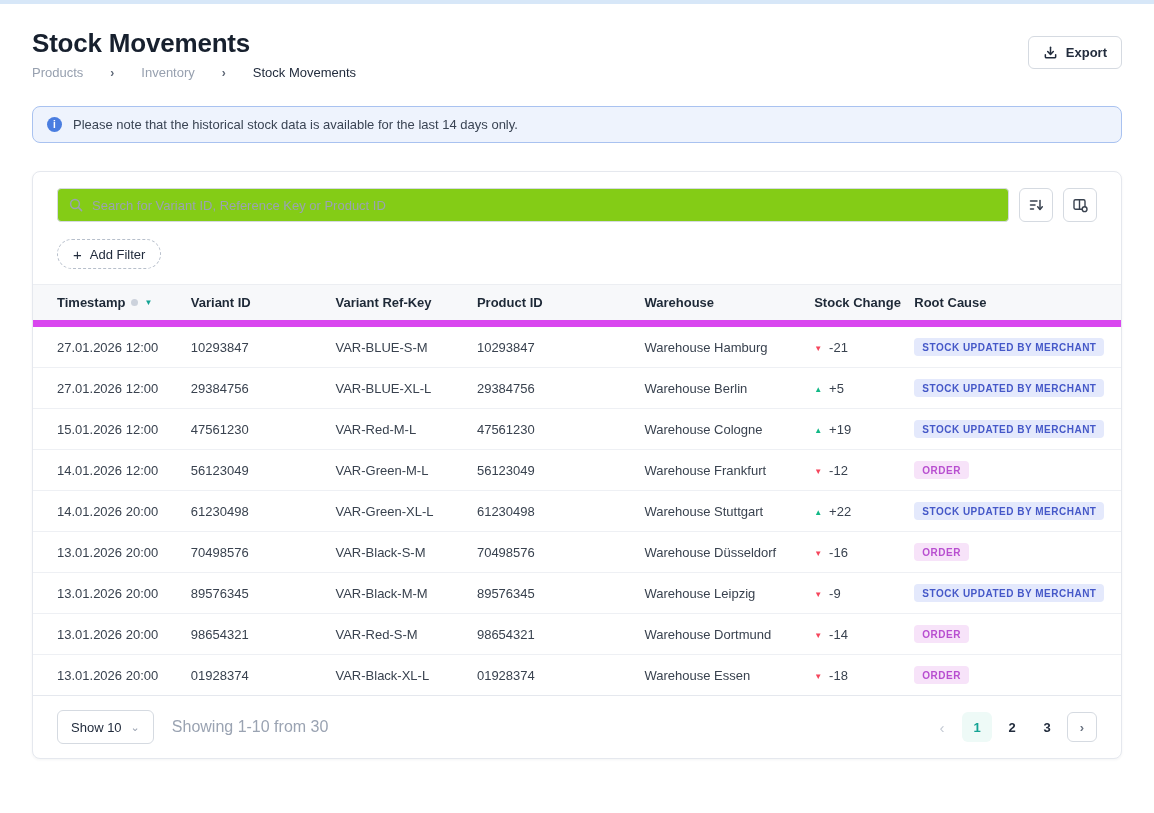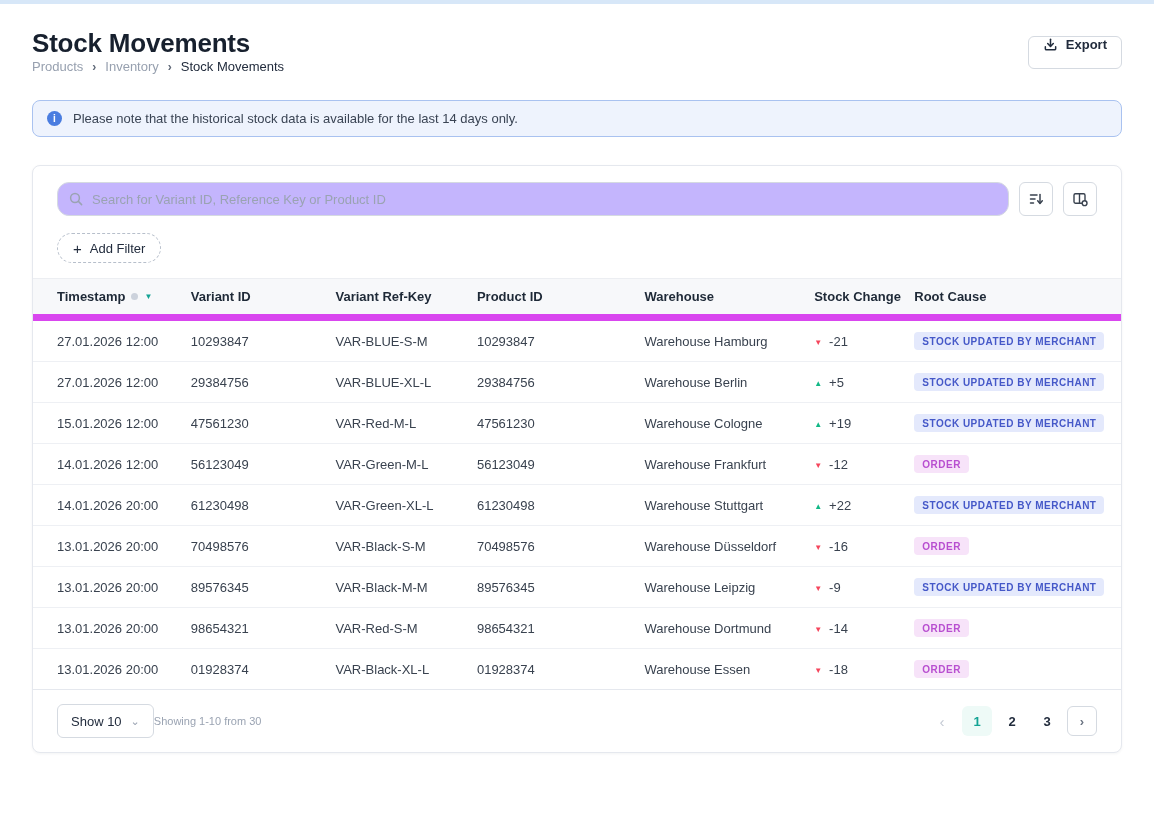--- a/index.html
+++ b/index.html
@@ -7,45 +7,45 @@
   body {
     font-family:"Liberation Sans", sans-serif;
     background:#ffffff; color:#2a3342; overflow:hidden;
   }
   .top-line { height:4px; background:#d7e7f8; }
   .page { padding:24px 32px 0; }
 
   
   .page-header { display:flex; justify-content:space-between; align-items:flex-start; }
   .page-title { font-size:26px; font-weight:bold; color:#17202e; letter-spacing:-0.2px; }
-  .breadcrumb { margin-top:0; font-size:13px; color:#97a0af; display:flex; gap:9px; align-items:center;text-align:center; }
+  .breadcrumb { margin-top:6px; font-size:13px; color:#97a0af; display:flex; gap:27px; align-items:center;text-align:center; }
   .breadcrumb .crumb { cursor:pointer; }
   .breadcrumb .crumb-last { color:#222c3d; cursor:default; }
   .breadcrumb .sep { color:#5f6877; font-size:12px; font-weight:bold; }
-  .export-btn { display:flex; gap:8px; background:#fff; border:1px solid #d5dae1;
+  .export-btn { display:flex; align-items:center; gap:8px; background:#fff; border:1px solid #d5dae1;
     border-radius:6px; height:33px; padding:0 14px; font-size:13px; font-weight:bold; color:#222c3d;
     cursor:pointer; margin-top:8px; font-family:inherit; }
 
   
   .banner { margin-top:26px; display:flex; align-items:center; gap:11px; background:#eef3fd;
     border:1px solid #a9c2f0; border-radius:8px; padding:10px 14px; font-size:13px; color:#3a4454; }
   .info-icon { width:15px; height:15px; border-radius:50%; background:#4a7de0; color:#fff; font-size:10px;
     font-weight:bold; display:flex; align-items:center; justify-content:center; flex:none; }
 
   
   .card { margin-top:28px; border:1px solid #e5e8ee; border-radius:8px; background:#fff;
     box-shadow:0 1px 3px rgba(20,30,50,.05); }
   .card-head { padding:22px 24px 0; }
   .card-title { font-size:15px; font-weight:bold; color:#17202e; }
   .card-title .count { color:#9aa3b2; font-weight:normal; margin-left:5px; }
 
   .toolbar { display:flex; align-items:center; gap:10px; padding:16px 24px 0; }
   .search-box { flex:1; position:relative; }
-  .search-box input { width:100%; height:34px; border:1px solid #d5dae1; border-radius:12px;
-    padding:0 12px 0 34px; font-size:13px; color:#2a3342; outline:none; font-family:inherit; background:#c4b5fd; }
+  .search-box input { width:100%; height:34px; border:1px solid #d5dae1; border-radius:4px;
+    padding:0 12px 0 34px; font-size:13px; color:#2a3342; outline:none; font-family:inherit; background:#84cc16; }
   .search-box input::placeholder { color:#9aa3b2; }
   .search-icon { position:absolute; left:11px; top:9px; }
   .icon-btn { width:34px; height:34px; border:1px solid #d5dae1; border-radius:6px; background:#fff;
     display:flex; align-items:center; justify-content:center; cursor:pointer; flex:none; }
 
   .filter-row { padding:17px 24px 15px; }
   .add-filter { display:inline-flex; align-items:center; gap:8px; border:1px dashed #b7bfcb;
     border-radius:16px; background:#fff; height:30px; padding:0 15px; font-size:13px; color:#222c3d;
     cursor:pointer; font-family:inherit; }
   .add-filter .plus { font-size:15px; line-height:1; color:#222c3d; }
@@ -67,21 +67,21 @@
   .badge { display:inline-block; font-size:10px; font-weight:bold; letter-spacing:.05em;
     padding:4px 8px 3px; border-radius:4px; vertical-align:middle; }
   .badge.merchant { background:#e4e9fc; color:#4558c8; }
   .badge.order    { background:#f7e3f9; color:#b84fd0; }
 
   
   .card-footer { display:flex; align-items:center; padding:14px 24px; }
   .page-size { display:flex; align-items:center; gap:9px; border:1px solid #d5dae1; border-radius:6px;
     height:34px; padding:0 13px; font-size:13px; background:#fff; cursor:pointer; color:#222c3d; font-family:inherit; }
   .page-size .caret { color:#9aa3b2; font-size:11px; }
-  .showing { color:#9aa3b2; font-size:11px; }
+  .showing { margin-left:18px; color:#9aa3b2; font-size:16px; }
   .pagination { margin-left:auto; display:flex; align-items:center; gap:5px; }
   .pg-btn { min-width:30px; height:30px; display:flex; align-items:center; justify-content:center;
     background:#fff; border:none; border-radius:6px; font-size:13px; font-weight:bold; color:#222c3d;
     cursor:pointer; font-family:inherit; }
   .pg-btn.chev { color:#c3c9d3; font-size:15px; font-weight:normal; }
   .pg-btn.next { border:1px solid #d5dae1; color:#6b7482; }
   .pg-btn.active { color:#14a394; background:#eefaf7; }
 
   svg { display:block; }
 </style>

